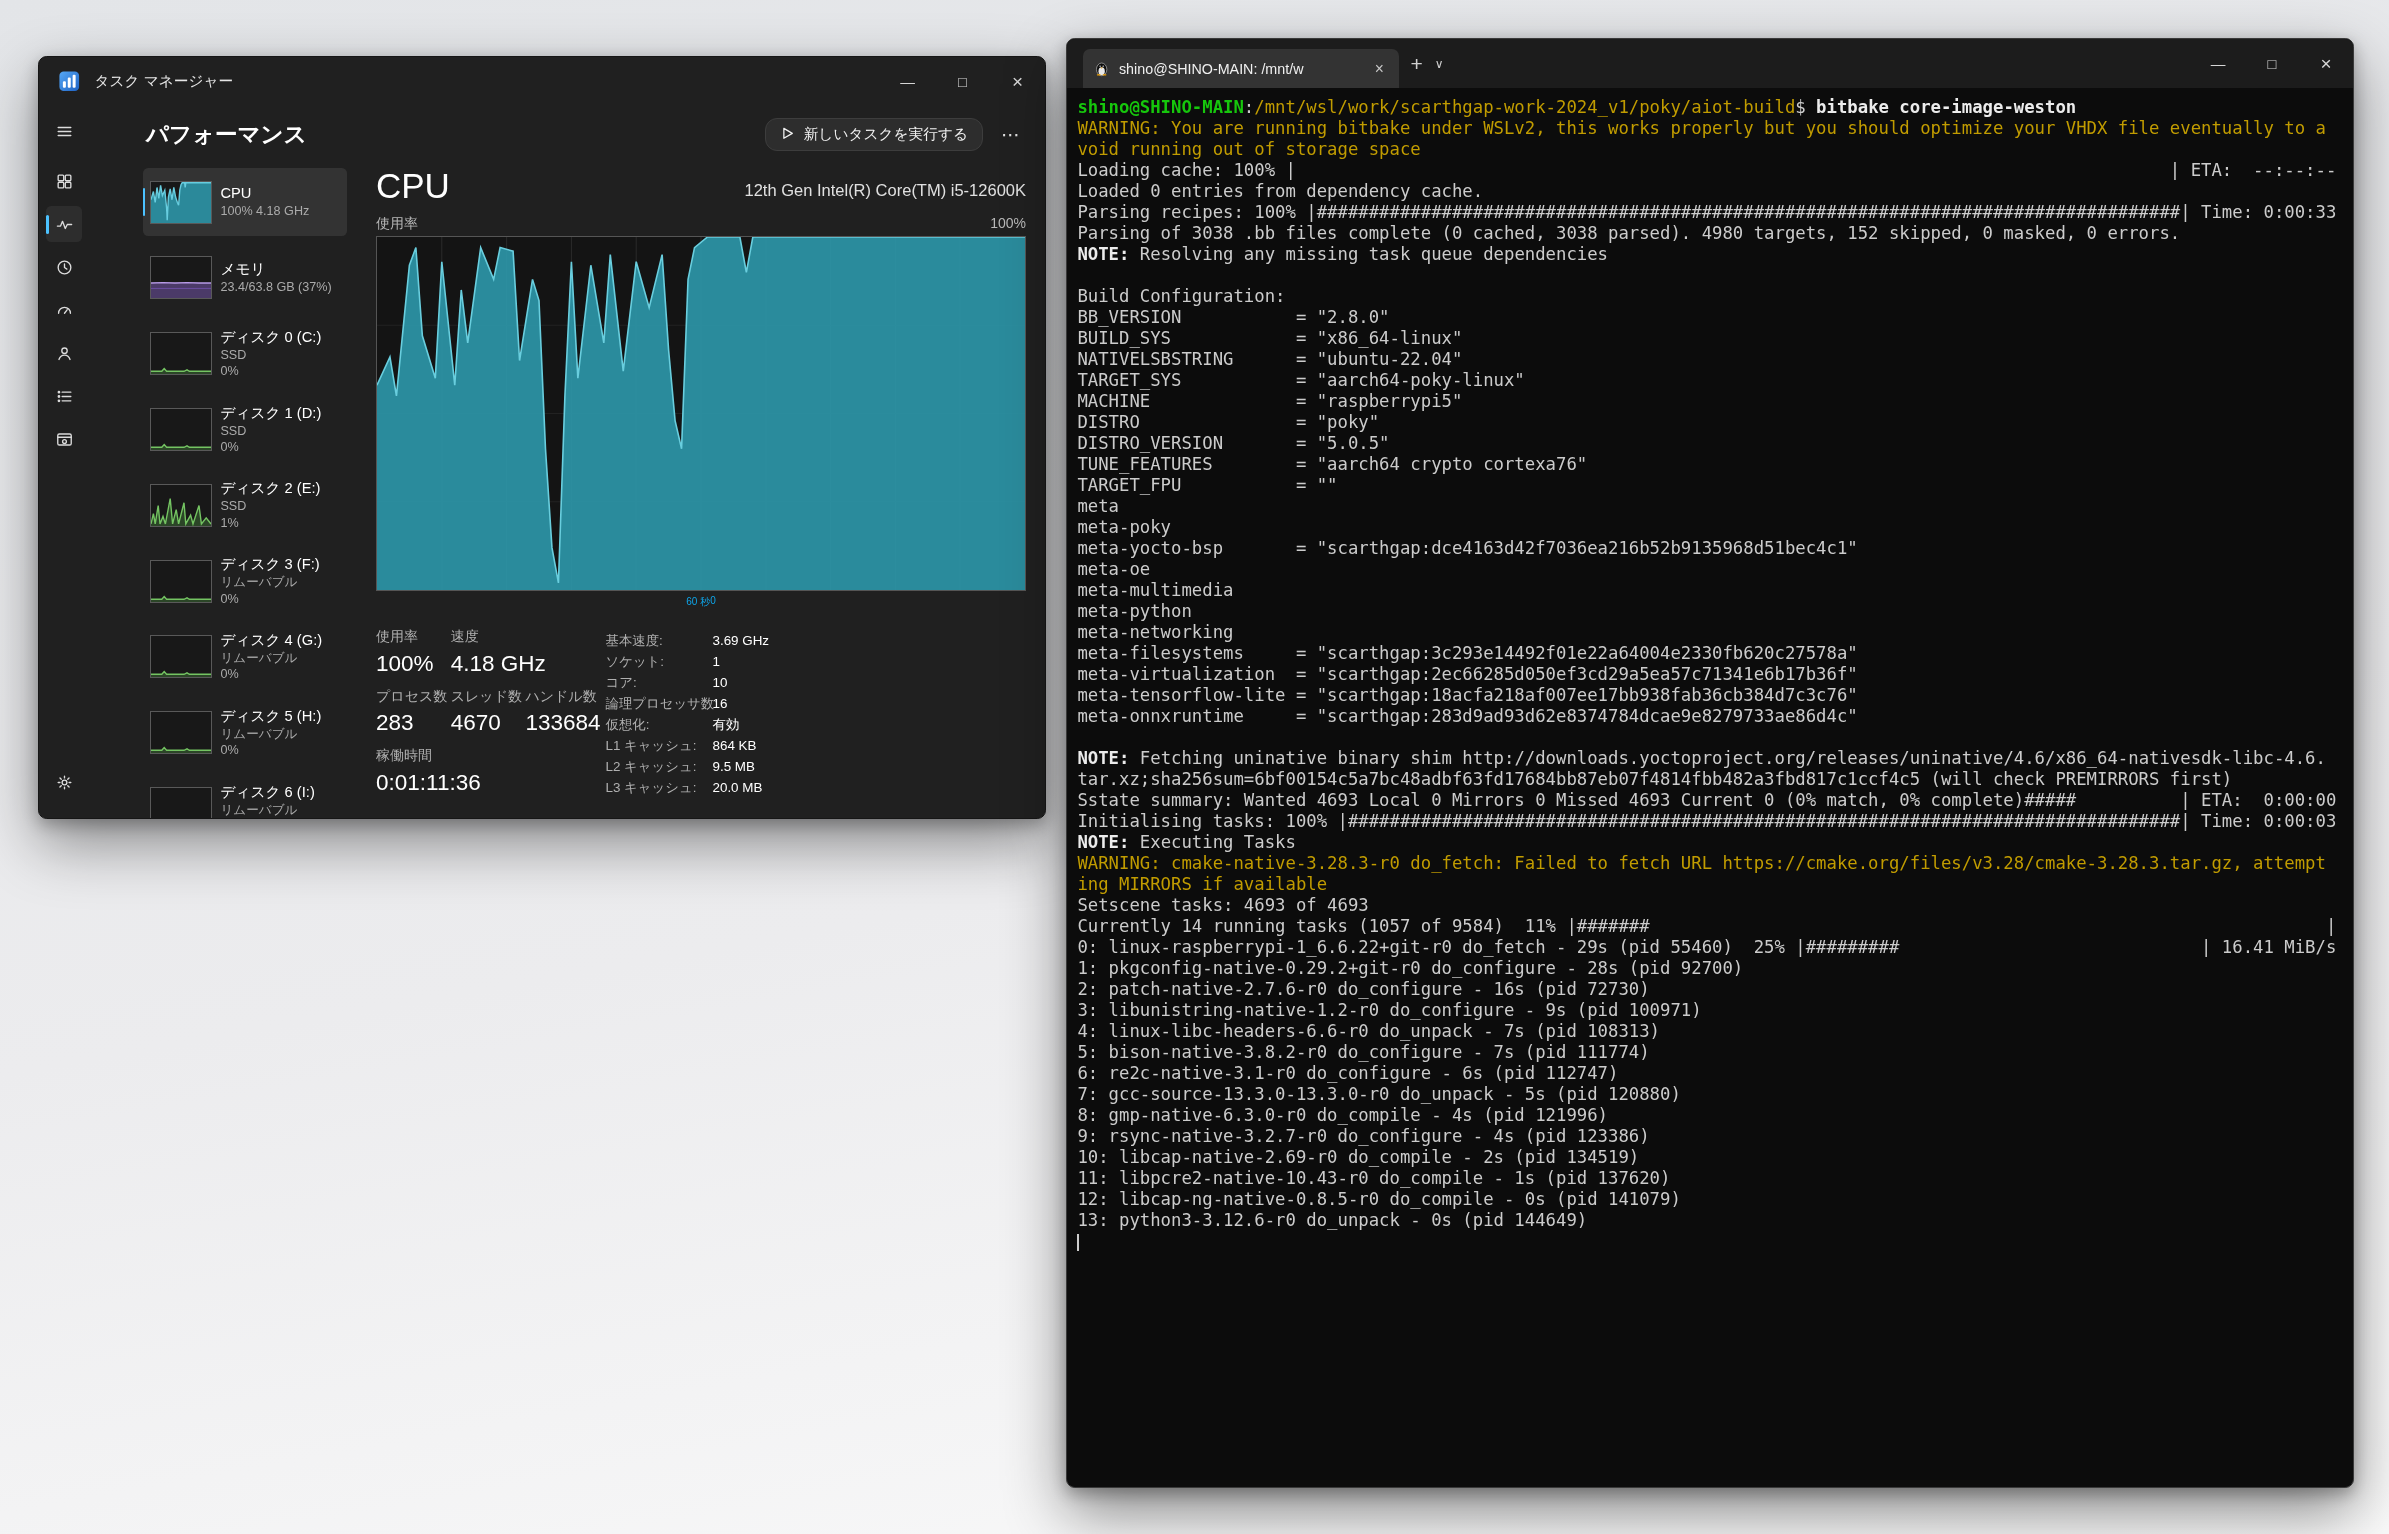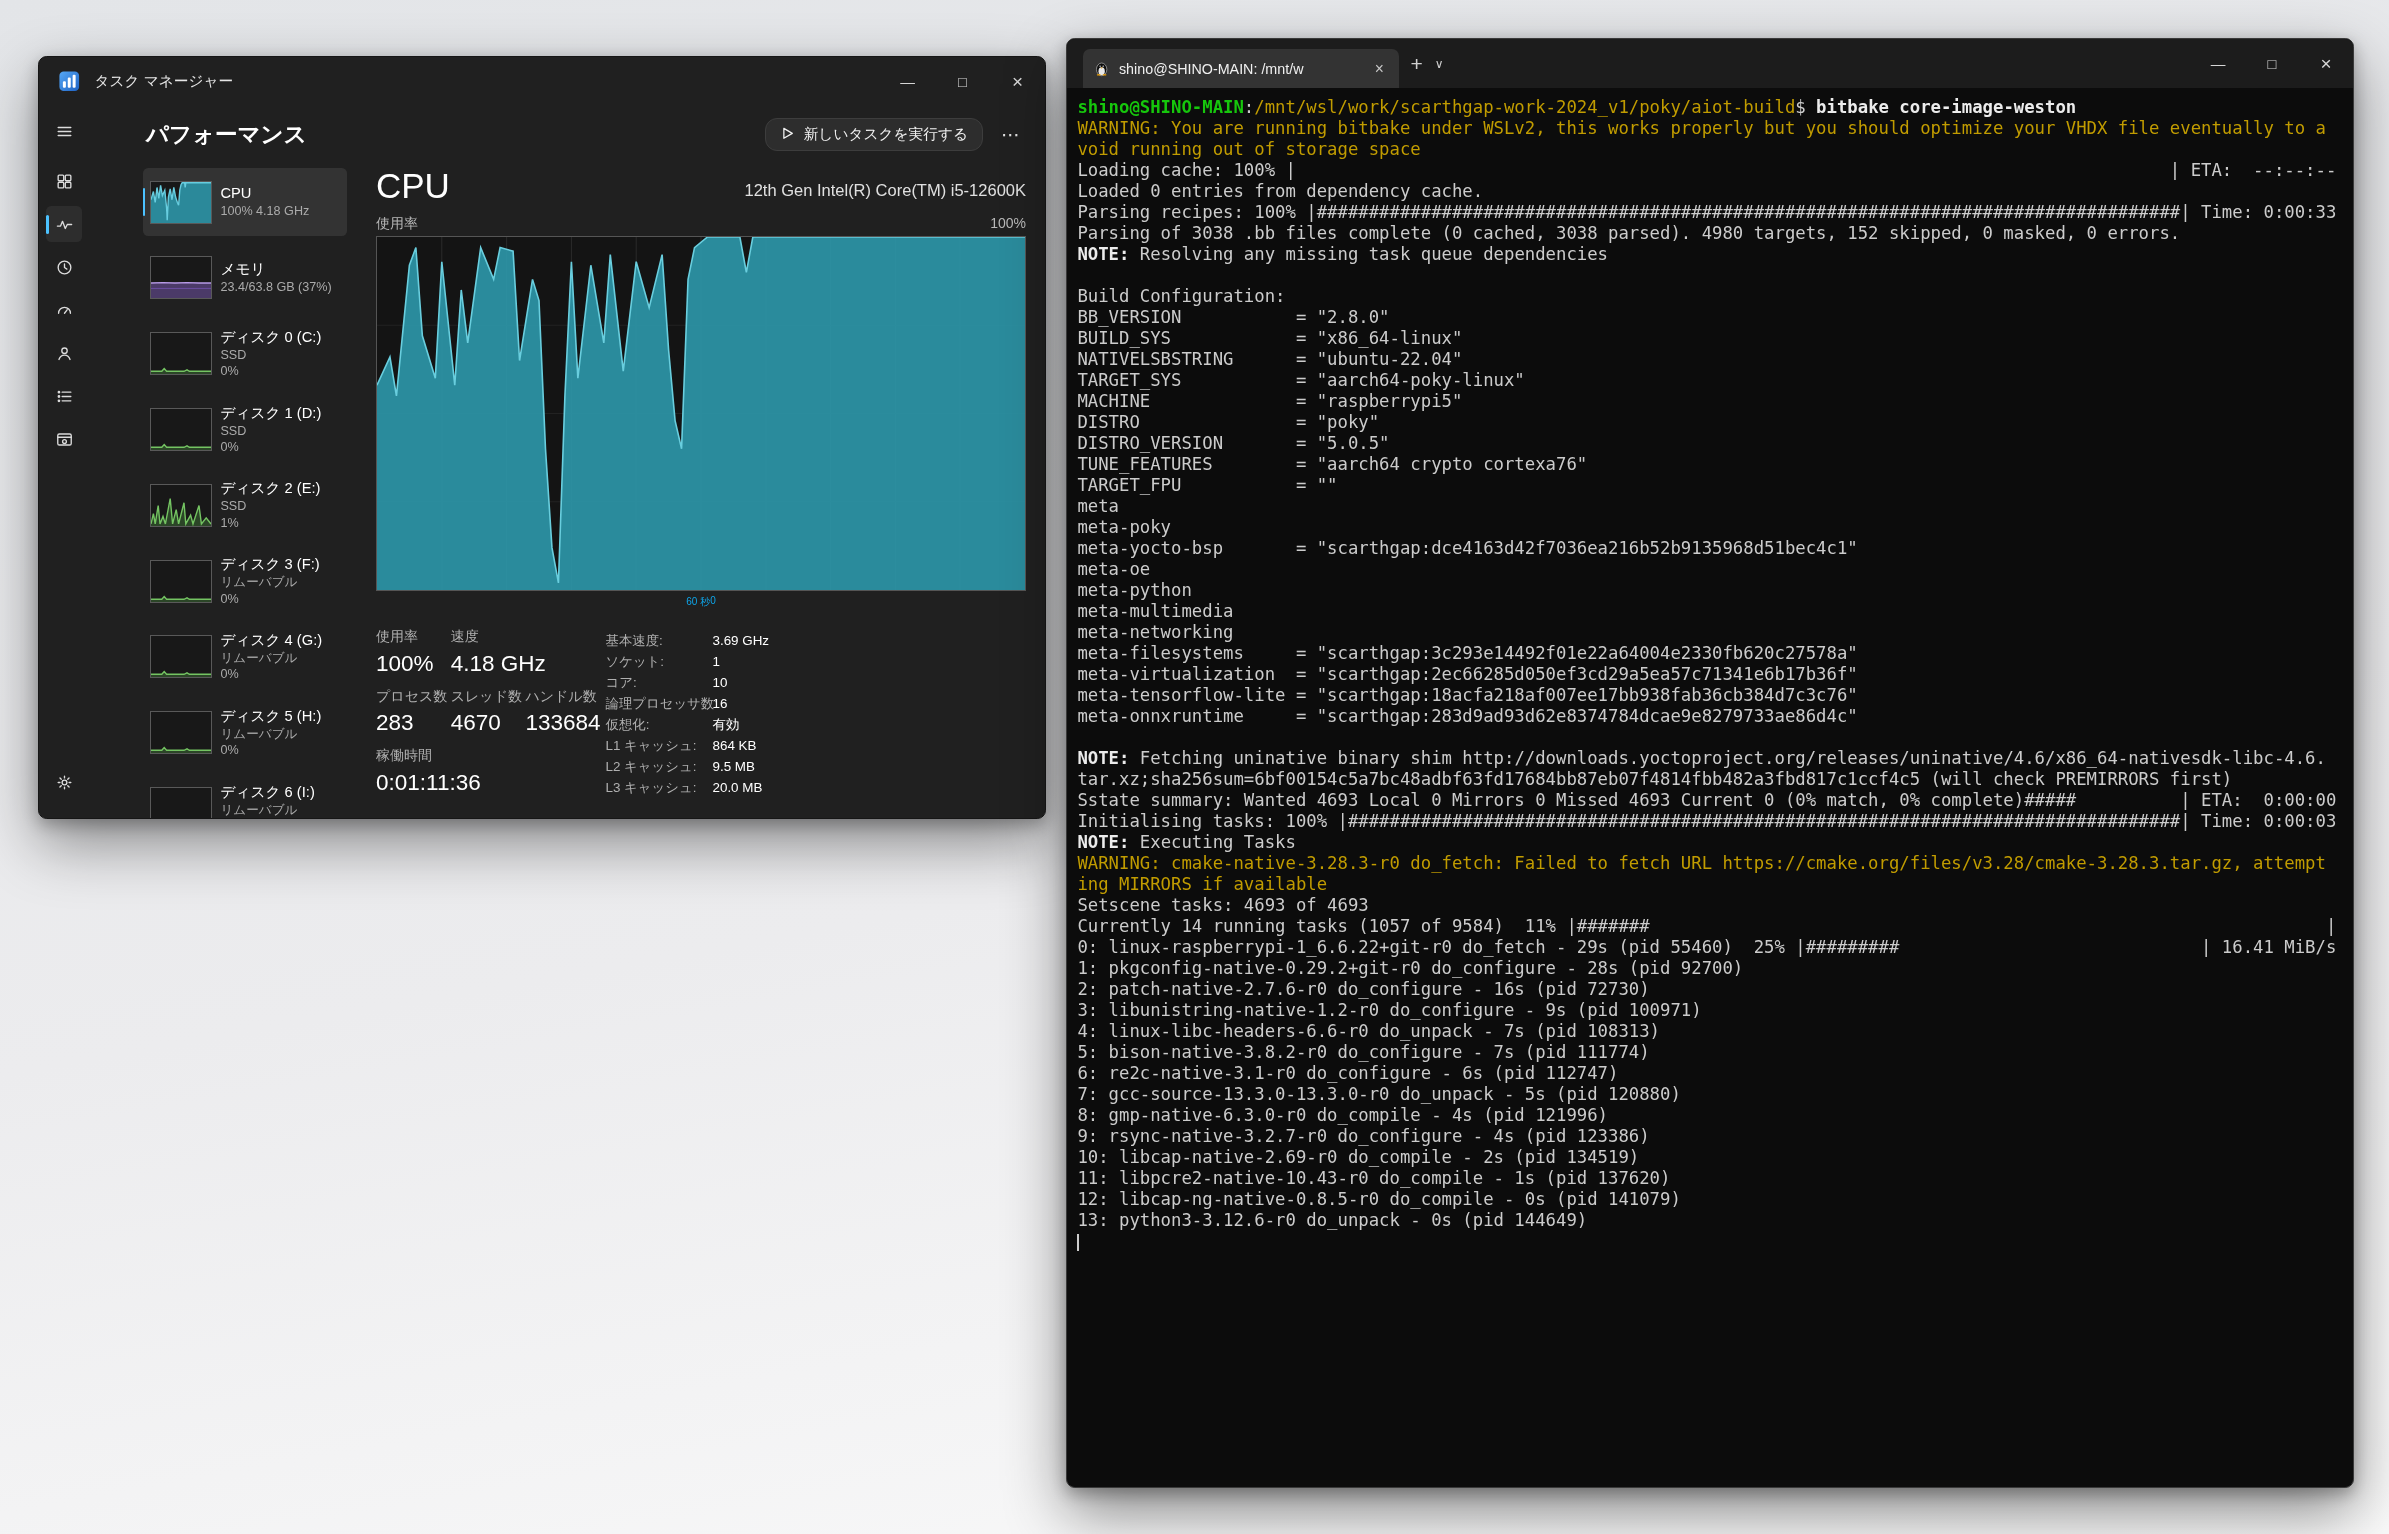--- a/index.html
+++ b/index.html
@@ -473,22 +473,22 @@
         <div class="t-line"><span>TARGET_SYS           = "aarch64-poky-linux"</span></div>
         <div class="t-line"><span>MACHINE              = "raspberrypi5"</span></div>
         <div class="t-line"><span>DISTRO               = "poky"</span></div>
         <div class="t-line"><span>DISTRO_VERSION       = "5.0.5"</span></div>
         <div class="t-line"><span>TUNE_FEATURES        = "aarch64 crypto cortexa76"</span></div>
         <div class="t-line"><span>TARGET_FPU           = ""</span></div>
         <div class="t-line"><span>meta</span></div>
         <div class="t-line"><span>meta-poky</span></div>
         <div class="t-line"><span>meta-yocto-bsp       = "scarthgap:dce4163d42f7036ea216b52b9135968d51bec4c1"</span></div>
         <div class="t-line"><span>meta-oe</span></div>
+        <div class="t-line"><span>meta-multimedia</span></div>
         <div class="t-line"><span>meta-python</span></div>
-        <div class="t-line"><span>meta-multimedia</span></div>
         <div class="t-line"><span>meta-networking</span></div>
         <div class="t-line"><span>meta-filesystems     = "scarthgap:3c293e14492f01e22a64004e2330fb620c27578a"</span></div>
         <div class="t-line"><span>meta-virtualization  = "scarthgap:2ec66285d050ef3cd29a5ea57c71341e6b17b36f"</span></div>
         <div class="t-line"><span>meta-tensorflow-lite = "scarthgap:18acfa218af007ee17bb938fab36cb384d7c3c76"</span></div>
         <div class="t-line"><span>meta-onnxruntime     = "scarthgap:283d9ad93d62e8374784dcae9e8279733ae86d4c"</span></div>
         <div class="t-line"></div>
         <div class="t-line"><span class="b">NOTE: </span><span>Fetching uninative binary shim http://downloads.yoctoproject.org/releases/uninative/4.6/x86_64-nativesdk-libc-4.6.</span></div>
         <div class="t-line"><span>tar.xz;sha256sum=6bf00154c5a7bc48adbf63fd17684bb87eb07f4814fbb482a3fbd817c1ccf4c5 (will check PREMIRRORS first)</span></div>
         <div class="t-line"><span>Sstate summary: Wanted 4693 Local 0 Mirrors 0 Missed 4693 Current 0 (0% match, 0% complete)#####</span><span>          </span><span>| ETA:  0:00:00</span></div>
         <div class="t-line"><span>Initialising tasks: 100% |</span><span>################################################################################</span><span>| Time: 0:00:03</span></div>

